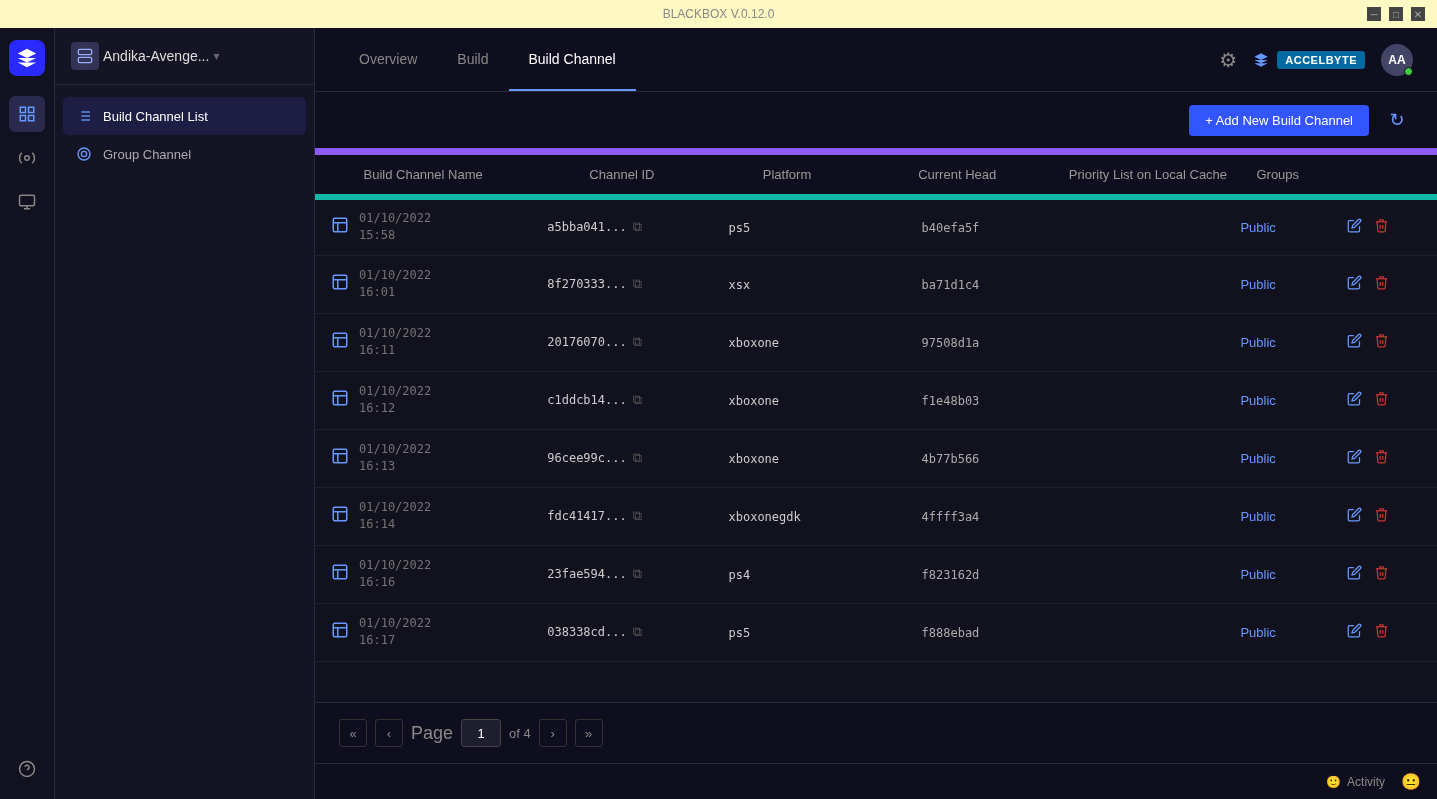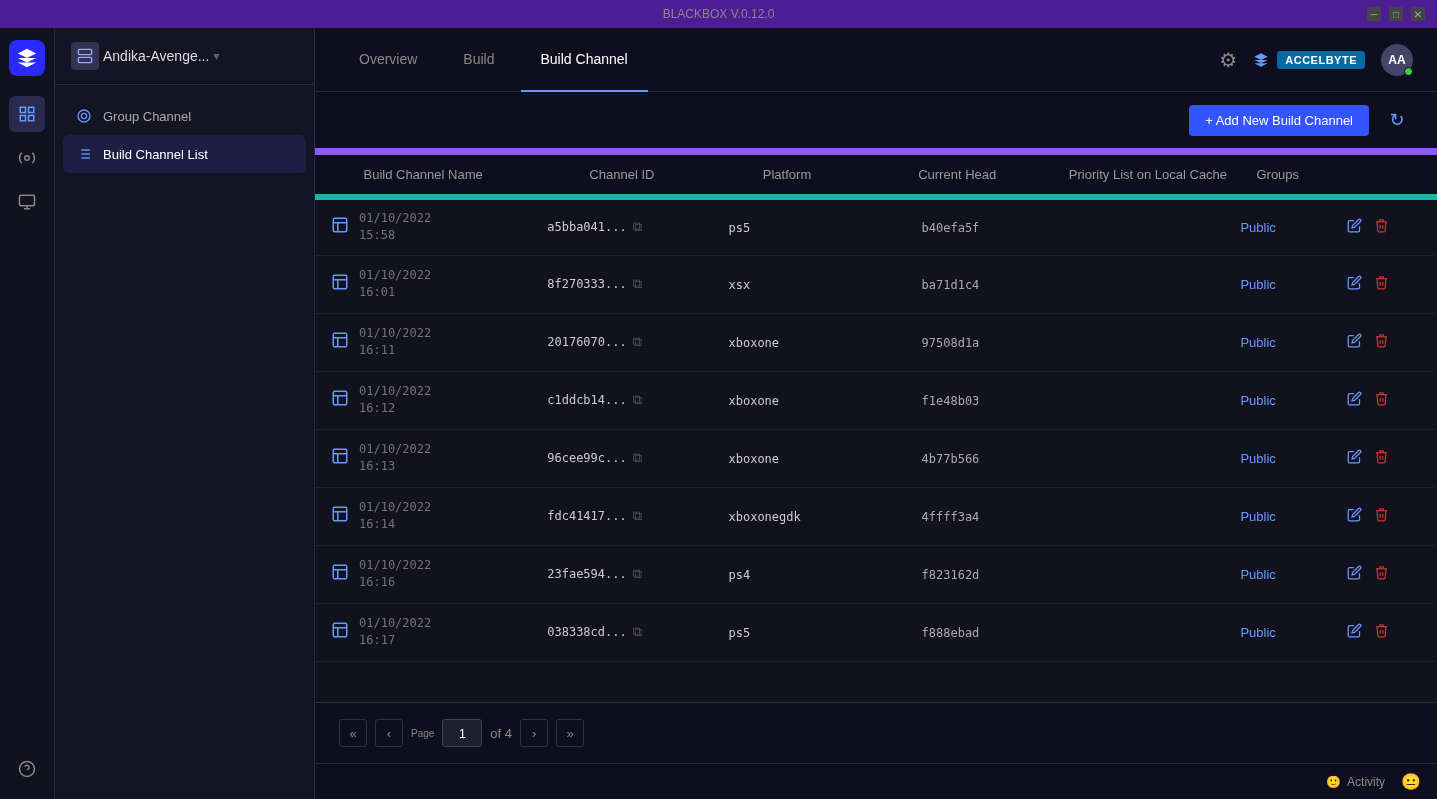--- a/index.html
+++ b/index.html
@@ -9,21 +9,21 @@
       color: #e0e0e0;
       width: 1437px;
       height: 799px;
       overflow: hidden;
       display: flex;
       flex-direction: column;
     }
 
     
     .title-bar {
-      background: #4c1d95;
+      background: #fef9c3;
       height: 28px;
       display: flex;
       align-items: center;
       justify-content: space-between;
       padding: 0 12px;
       flex-shrink: 0;
     }
     .title-bar-title {
       color: #888;
       font-size: 12px;
@@ -180,22 +180,21 @@
       background: #0e0e1e;
       border-bottom: 1px solid #2a2a3e;
       display: flex;
       align-items: center;
       padding: 0 24px;
       gap: 32px;
       flex-shrink: 0;
     }
     .top-nav-tabs {
       display: flex;
-      align-items: center;
-      gap: 6px;
+      gap: 0;
       height: 100%;
     }
     .top-nav-tab {
       padding: 0 20px;
       height: 100%;
       display: flex;
       align-items: center;
       cursor: pointer;
       color: #888;
       font-size: 14px;
@@ -402,21 +401,21 @@
       border-radius: 3px;
       color: #888;
       cursor: pointer;
       font-size: 13px;
       display: flex;
       align-items: center;
       justify-content: center;
     }
     .page-label {
       color: #888;
-      font-size: 10px;
+      font-size: 18px;
     }
     .page-input {
       width: 40px;
       height: 28px;
       background: #1e1e2e;
       border: 1px solid #444;
       border-radius: 3px;
       color: #fff;
       text-align: center;
       font-size: 13px;
@@ -511,41 +510,41 @@
           <svg width="16" height="16" viewBox="0 0 24 24" fill="none" stroke="#99aaff" stroke-width="2">
             <rect x="2" y="2" width="20" height="8" rx="2"></rect>
               <rect x="2" y="14" width="20" height="8" rx="2"></rect>
           </svg>
         </div>
         <span class="brand-name">Andika-Avenge...</span>
         <span class="brand-chevron">▾</span>
       </div>
     </div>
     <div class="left-sidebar-nav">
-      <div class="nav-item">
-        <div class="nav-item-icon">
-          <svg width="16" height="16" viewBox="0 0 24 24" fill="none" stroke="currentColor" stroke-width="2">
-            <circle cx="12" cy="12" r="4"></circle>
-              <circle cx="12" cy="12" r="9"></circle>
-          </svg>
-        </div>
-        <span>Group Channel</span>
-      </div>
       <div class="nav-item active">
         <div class="nav-item-icon">
           <svg width="16" height="16" viewBox="0 0 24 24" fill="none" stroke="currentColor" stroke-width="2">
             <line x1="8" y1="6" x2="21" y2="6"></line>
               <line x1="8" y1="12" x2="21" y2="12"></line>
             <line x1="8" y1="18" x2="21" y2="18"></line>
               <line x1="3" y1="6" x2="3.01" y2="6"></line>
             <line x1="3" y1="12" x2="3.01" y2="12"></line>
               <line x1="3" y1="18" x2="3.01" y2="18"></line>
           </svg>
         </div>
         <span>Build Channel List</span>
+      </div>
+      <div class="nav-item">
+        <div class="nav-item-icon">
+          <svg width="16" height="16" viewBox="0 0 24 24" fill="none" stroke="currentColor" stroke-width="2">
+            <circle cx="12" cy="12" r="4"></circle>
+              <circle cx="12" cy="12" r="9"></circle>
+          </svg>
+        </div>
+        <span>Group Channel</span>
       </div>
     </div>
   </div>
 
   <div class="main-content">
 
     <div class="top-header">
       <div class="top-nav-tabs">
         <div class="top-nav-tab">
           <span>Overview</span>

